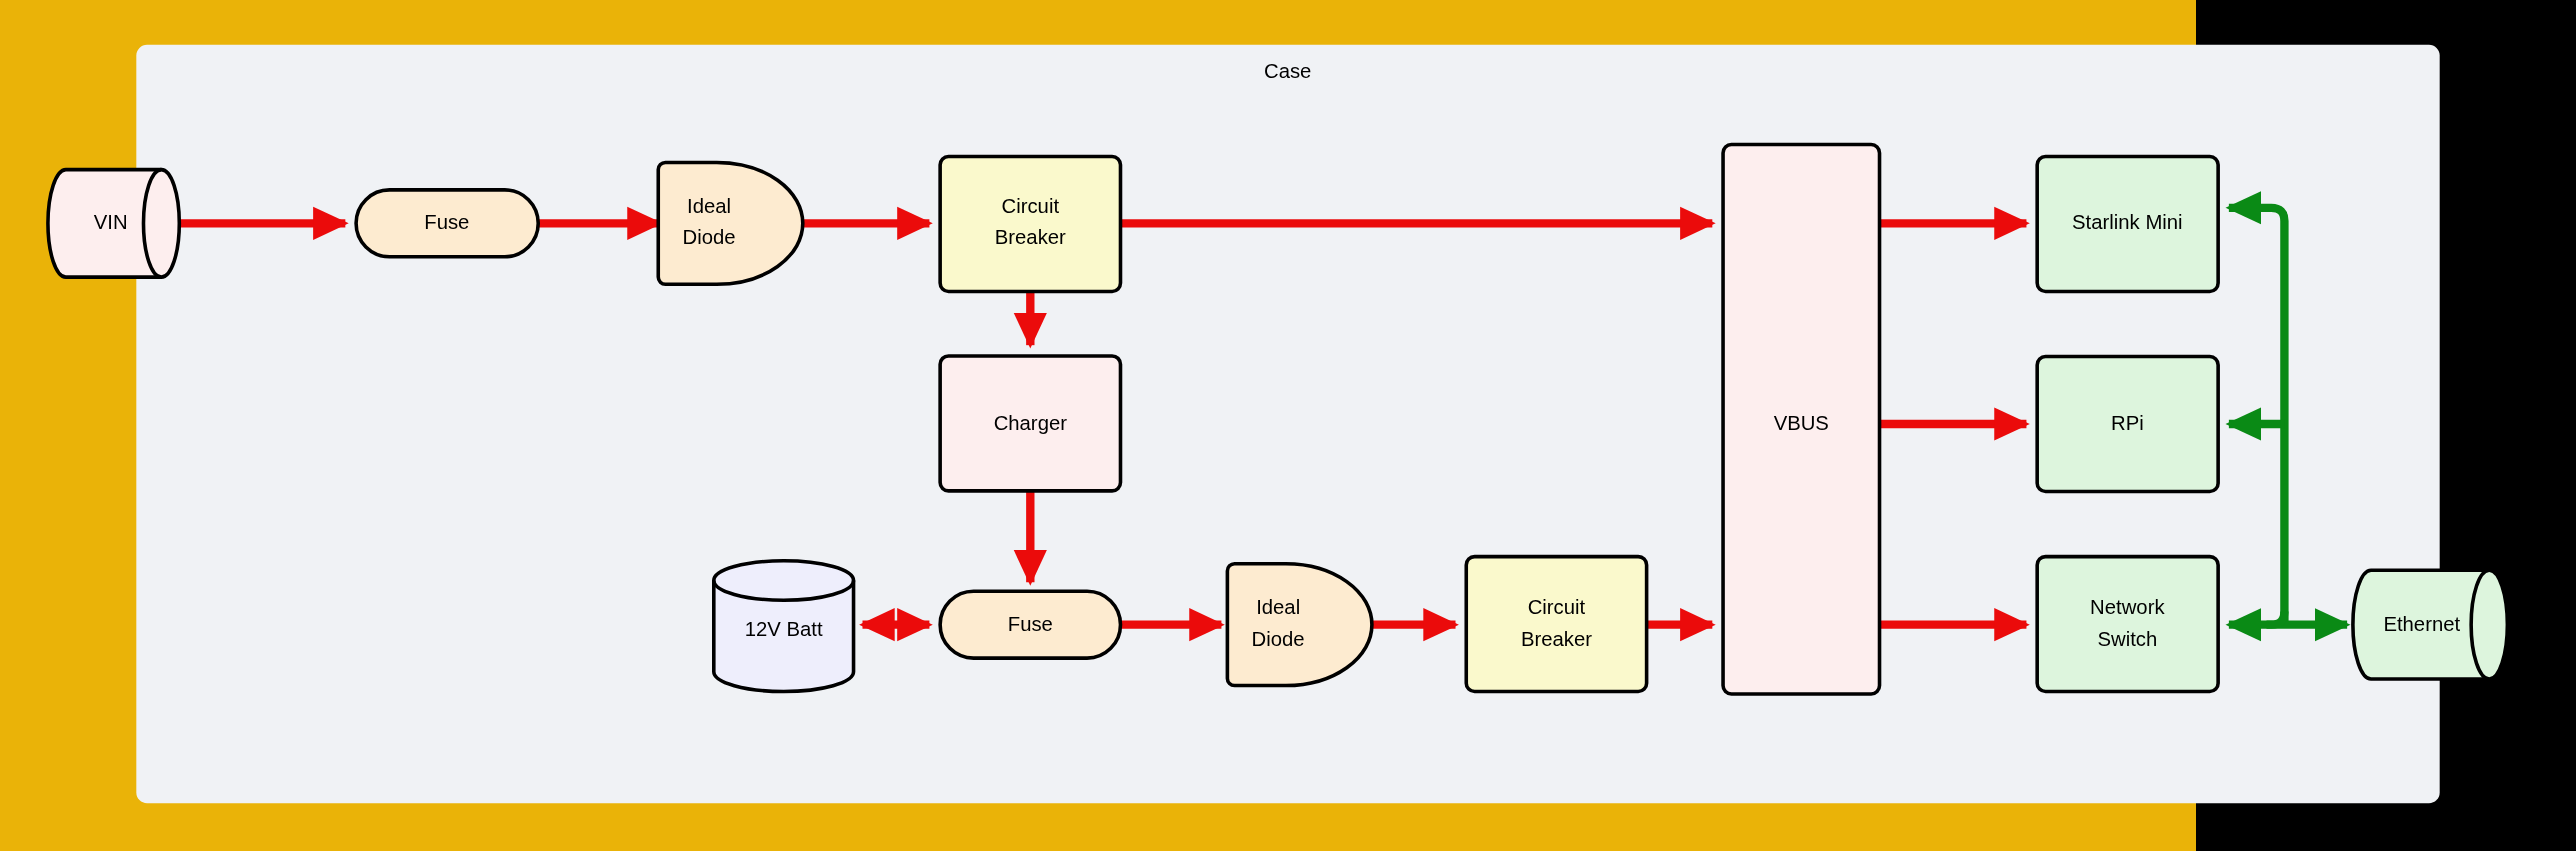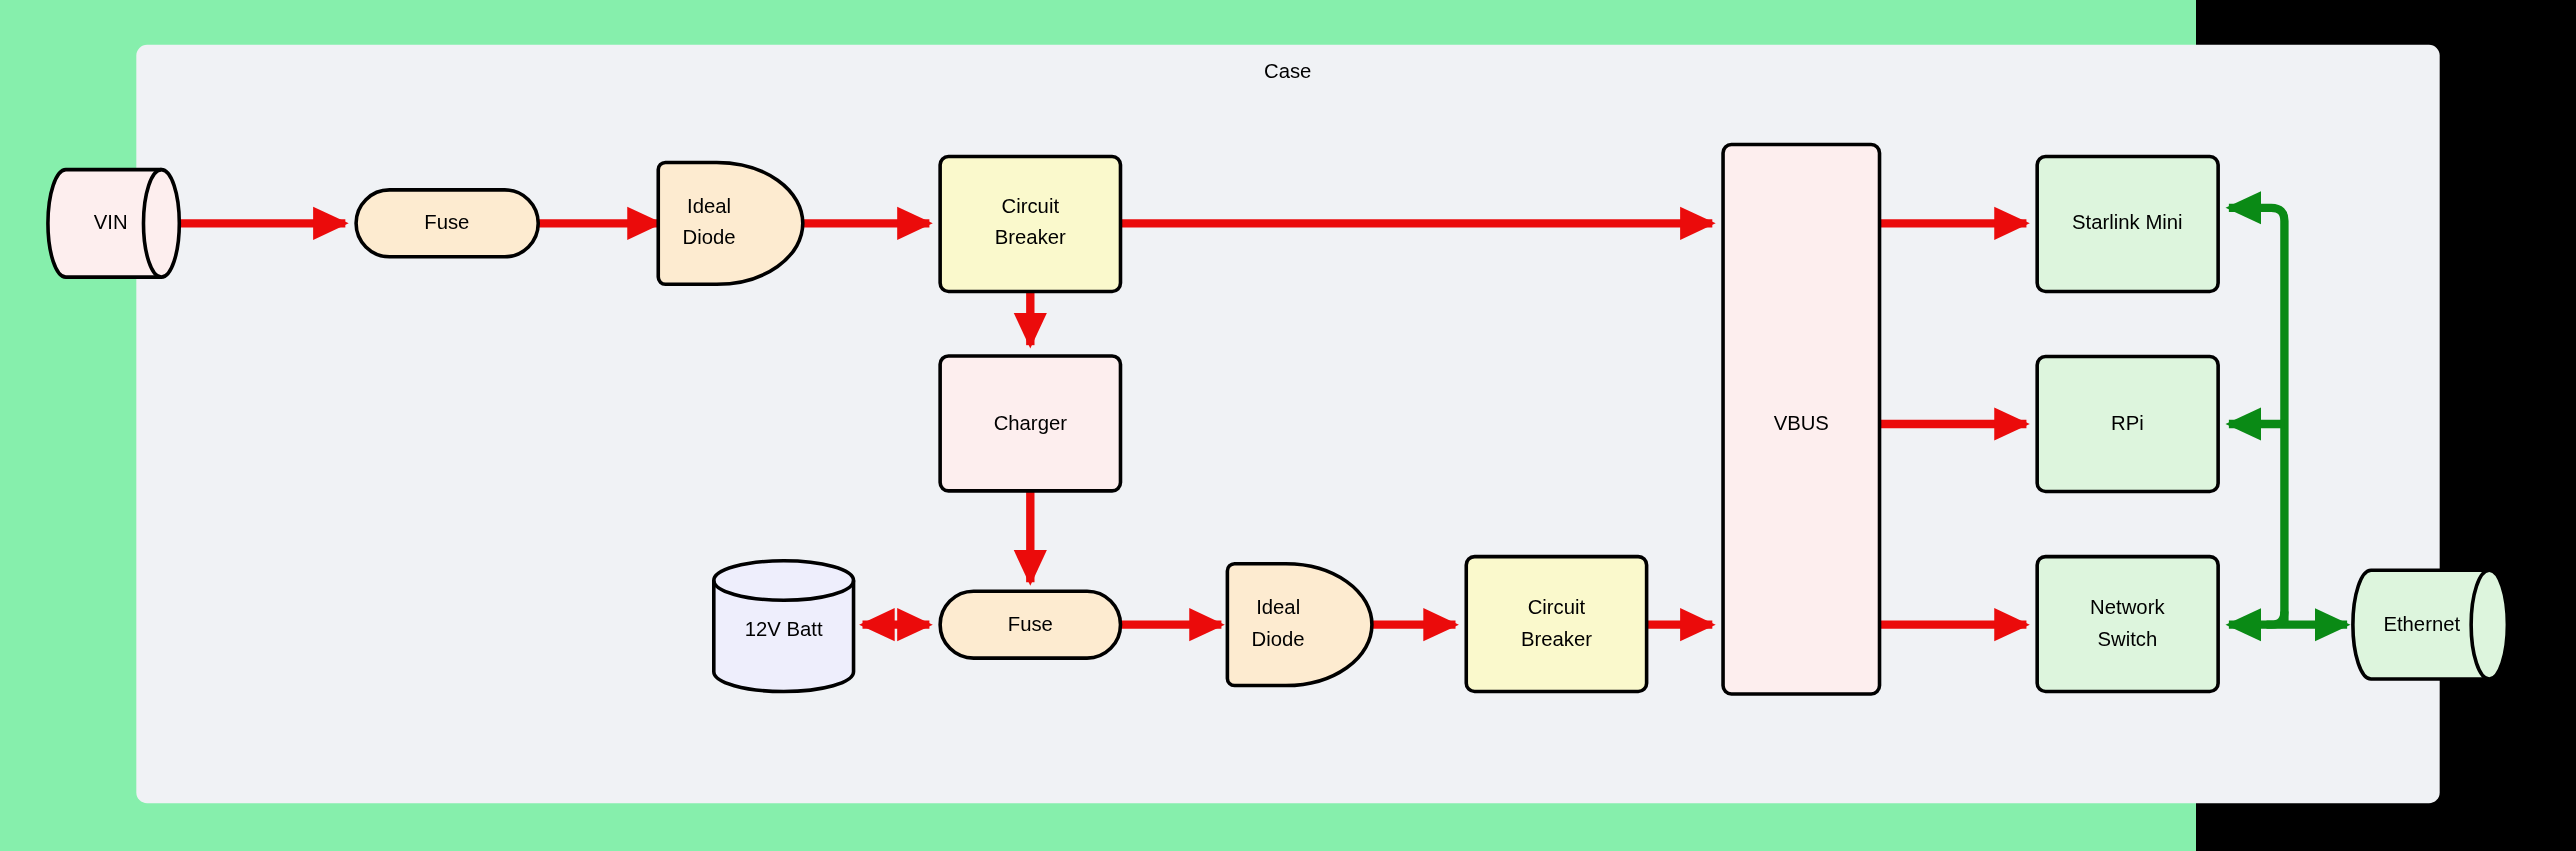--- a/index.html
+++ b/index.html
@@ -11,21 +11,21 @@
   body {
     width: 2576px;
     height: 851px;
     overflow: hidden;
     font-family: "Liberation Sans", sans-serif;
   }
   #diagram-root {
     position: relative;
     width: 2196px;
     height: 851px;
-    background: #86efac;
+    background: #eab308;
   }
   svg#diagram-svg {
     display: block;
     width: 2576px;
     height: 851px;
   }
   .node-label {
     font-family: "Liberation Sans", sans-serif;
     font-size: 34px;
     fill: #000000;

